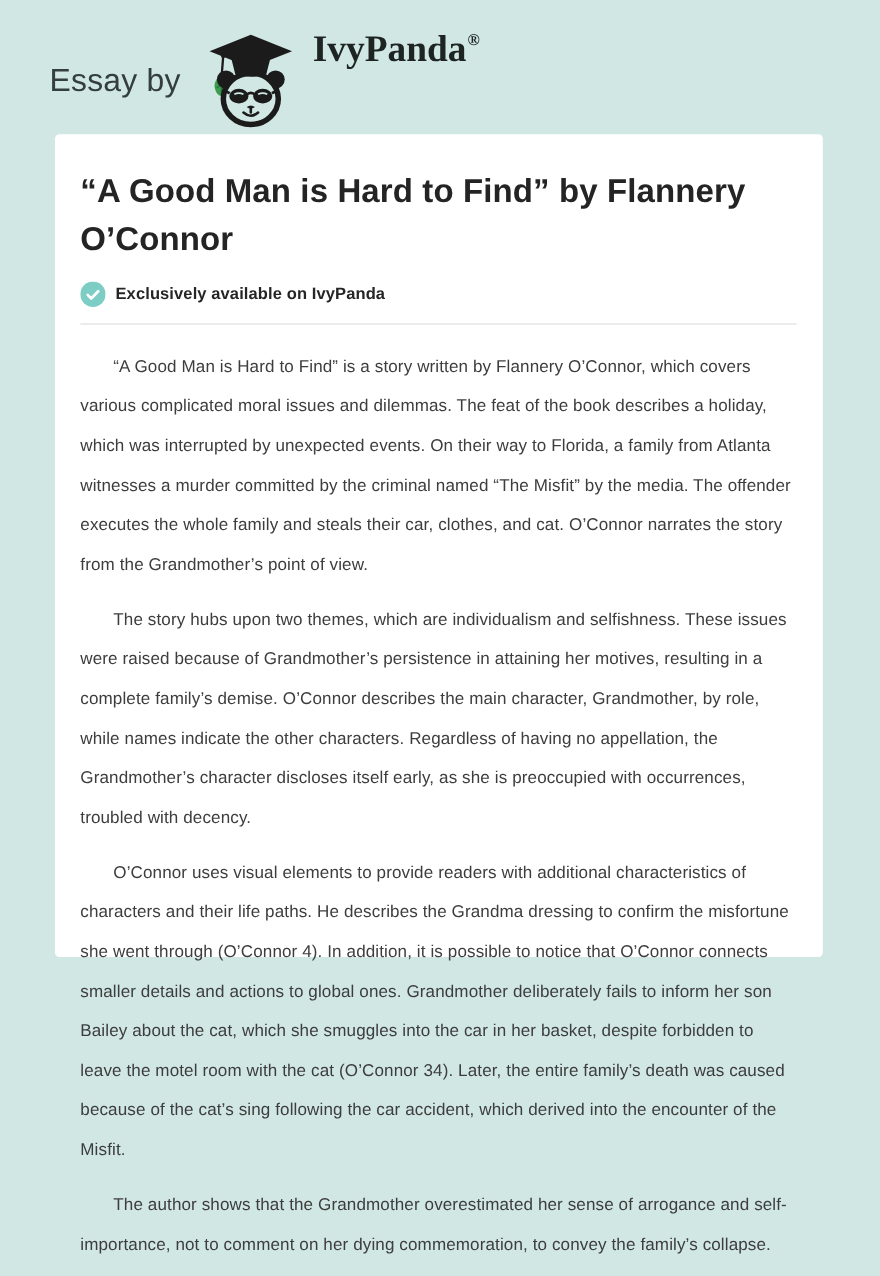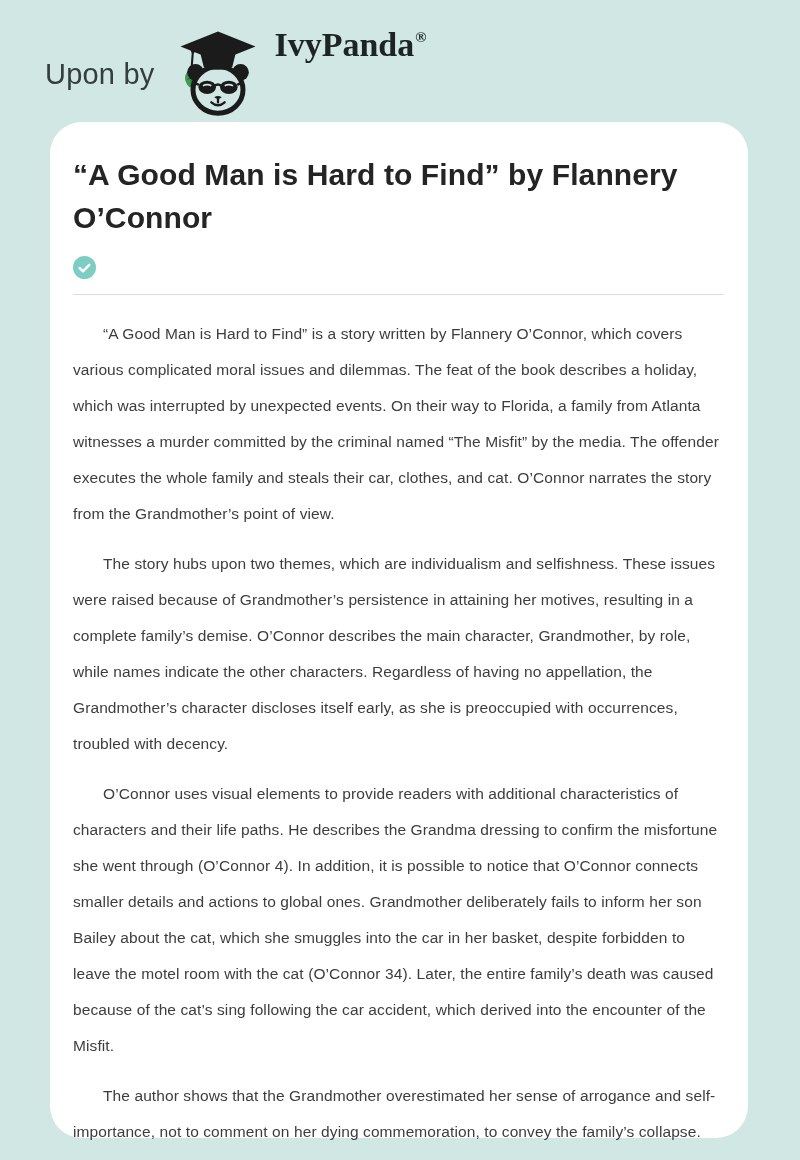--- a/index.html
+++ b/index.html
@@ -46,23 +46,23 @@
   .brand sup {
     font-size: 15px;
     vertical-align: 14px;
     margin-left: 1px;
   }
 
   
   .card {
     margin-left: 50px;
     width: 698px;
-    height: 1016px;
+    height: 748px;
     background: #ffffff;
-    border-radius: 32px;
+    border-radius: 4px;
     box-sizing: border-box;
     padding: 31px 24px 33px 23px;
   }
   .title {
     margin: 0;
     font-size: 30px;
     line-height: 43px;
     font-weight: 700;
     color: #242424;
     letter-spacing: 0.1px;
@@ -98,21 +98,21 @@
     letter-spacing: 0.1px;
   }
   .body-text p:last-child { margin-bottom: 0; }
 </style>
 </head>
 <body>
 
 <div class="page">
 
   <div class="header">
-    <span class="essay-by">Upon by</span>
+    <span class="essay-by">Essay by</span>
 
     <div class="logo">
       <span>
         <svg width="100" height="92" viewBox="0 0 120 110" xmlns="http://www.w3.org/2000/svg">
 
           <path d="M30 26 L28 52" stroke="#1b1b1b" stroke-width="2.5" fill="none"></path>
           <circle cx="30" cy="27" r="2.6" fill="#1b1b1b"></circle>
 
           <path d="M28 48 Q16 56 23 68 Q28 75 34 67 Q41 55 28 48 Z" fill="#3d9c4e"></path>
           <path d="M28 50 L28 70 M28 58 L23 62 M28 56 L33 61" stroke="#27763a" stroke-width="1.6" fill="none"></path>
@@ -143,20 +143,21 @@
   <div class="card">
     <h1 class="title">“A Good Man is Hard to Find” by Flannery O’Connor</h1>
 
     <div class="badge-row">
       <span class="badge-circle">
         <svg width="23" height="23" viewBox="0 0 24 24" xmlns="http://www.w3.org/2000/svg">
           <circle cx="12" cy="12" r="12" fill="#7ecdc4"></circle>
           <path d="M7 12.6 L10.4 16 L17 9.2" stroke="#ffffff" stroke-width="2.6" fill="none" stroke-linecap="round" stroke-linejoin="round"></path>
         </svg>
       </span>
+      <span class="badge-label">Exclusively available on IvyPanda</span>
     </div>
 
     <hr class="divider">
 
     <div class="body-text">
       <p>“A Good Man is Hard to Find” is a story written by Flannery O’Connor, which covers various complicated moral issues and dilemmas. The feat of the book describes a holiday, which was interrupted by unexpected events. On their way to Florida, a family from Atlanta witnesses a murder committed by the criminal named “The Misfit” by the media. The offender executes the whole family and steals their car, clothes, and cat. O’Connor narrates the story from the Grandmother’s point of view.</p>
       <p>The story hubs upon two themes, which are individualism and selfishness. These issues were raised because of Grandmother’s persistence in attaining her motives, resulting in a complete family’s demise. O’Connor describes the main character, Grandmother, by role, while names indicate the other characters. Regardless of having no appellation, the Grandmother’s character discloses itself early, as she is preoccupied with occurrences, troubled with decency.</p>
       <p>O’Connor uses visual elements to provide readers with additional characteristics of characters and their life paths. He describes the Grandma dressing to confirm the misfortune she went through (O’Connor 4). In addition, it is possible to notice that O’Connor connects smaller details and actions to global ones. Grandmother deliberately fails to inform her son Bailey about the cat, which she smuggles into the car in her basket, despite forbidden to leave the motel room with the cat (O’Connor 34). Later, the entire family’s death was caused because of the cat’s sing following the car accident, which derived into the encounter of the Misfit.</p>
       <p>The author shows that the Grandmother overestimated her sense of arrogance and self-importance, not to comment on her dying commemoration, to convey the family’s collapse. Upon waking up from a doze in the car, she asserts to recognize a farmhouse from her youth. Despite being aware that her son Bailey would not be prepared to waste his time eyeing for the ancient dynasty, she insists that she wants to determine whether the tiny identical anchorages in the plantation were still upright. She then enlists her grandchildren’s piercing support and lies that the place is not far from where they are. Flannery shows the climax of narcissistic personalities, which pledge the bereavement</p>
     </div>

